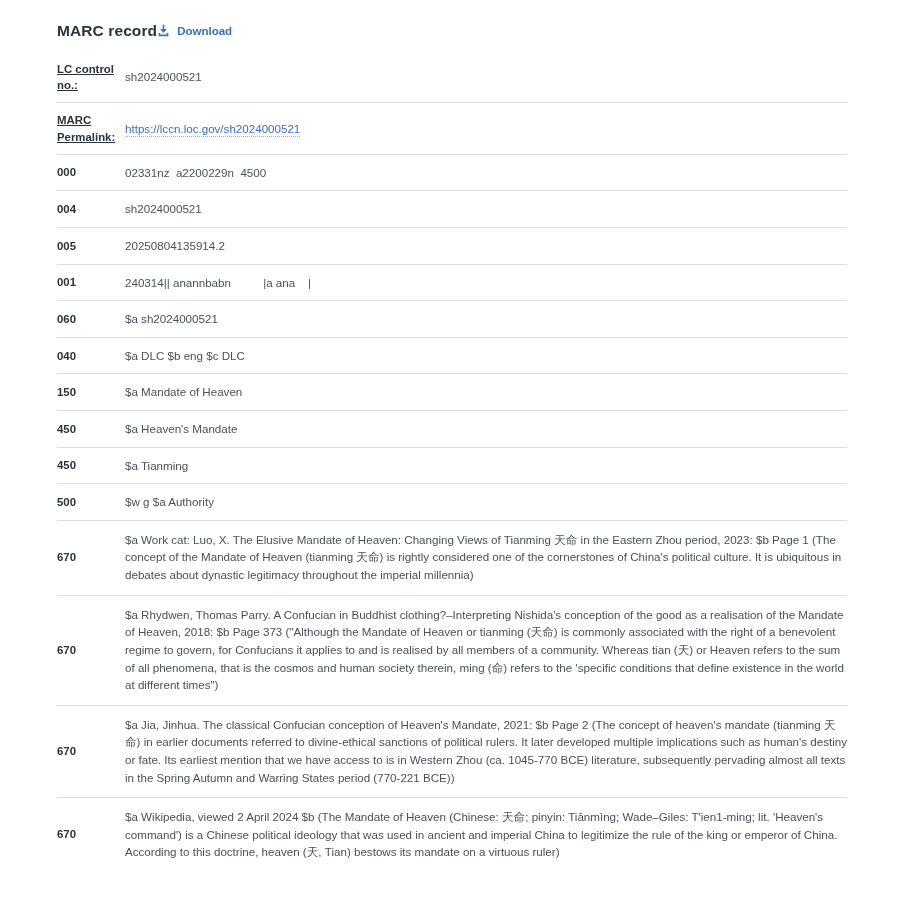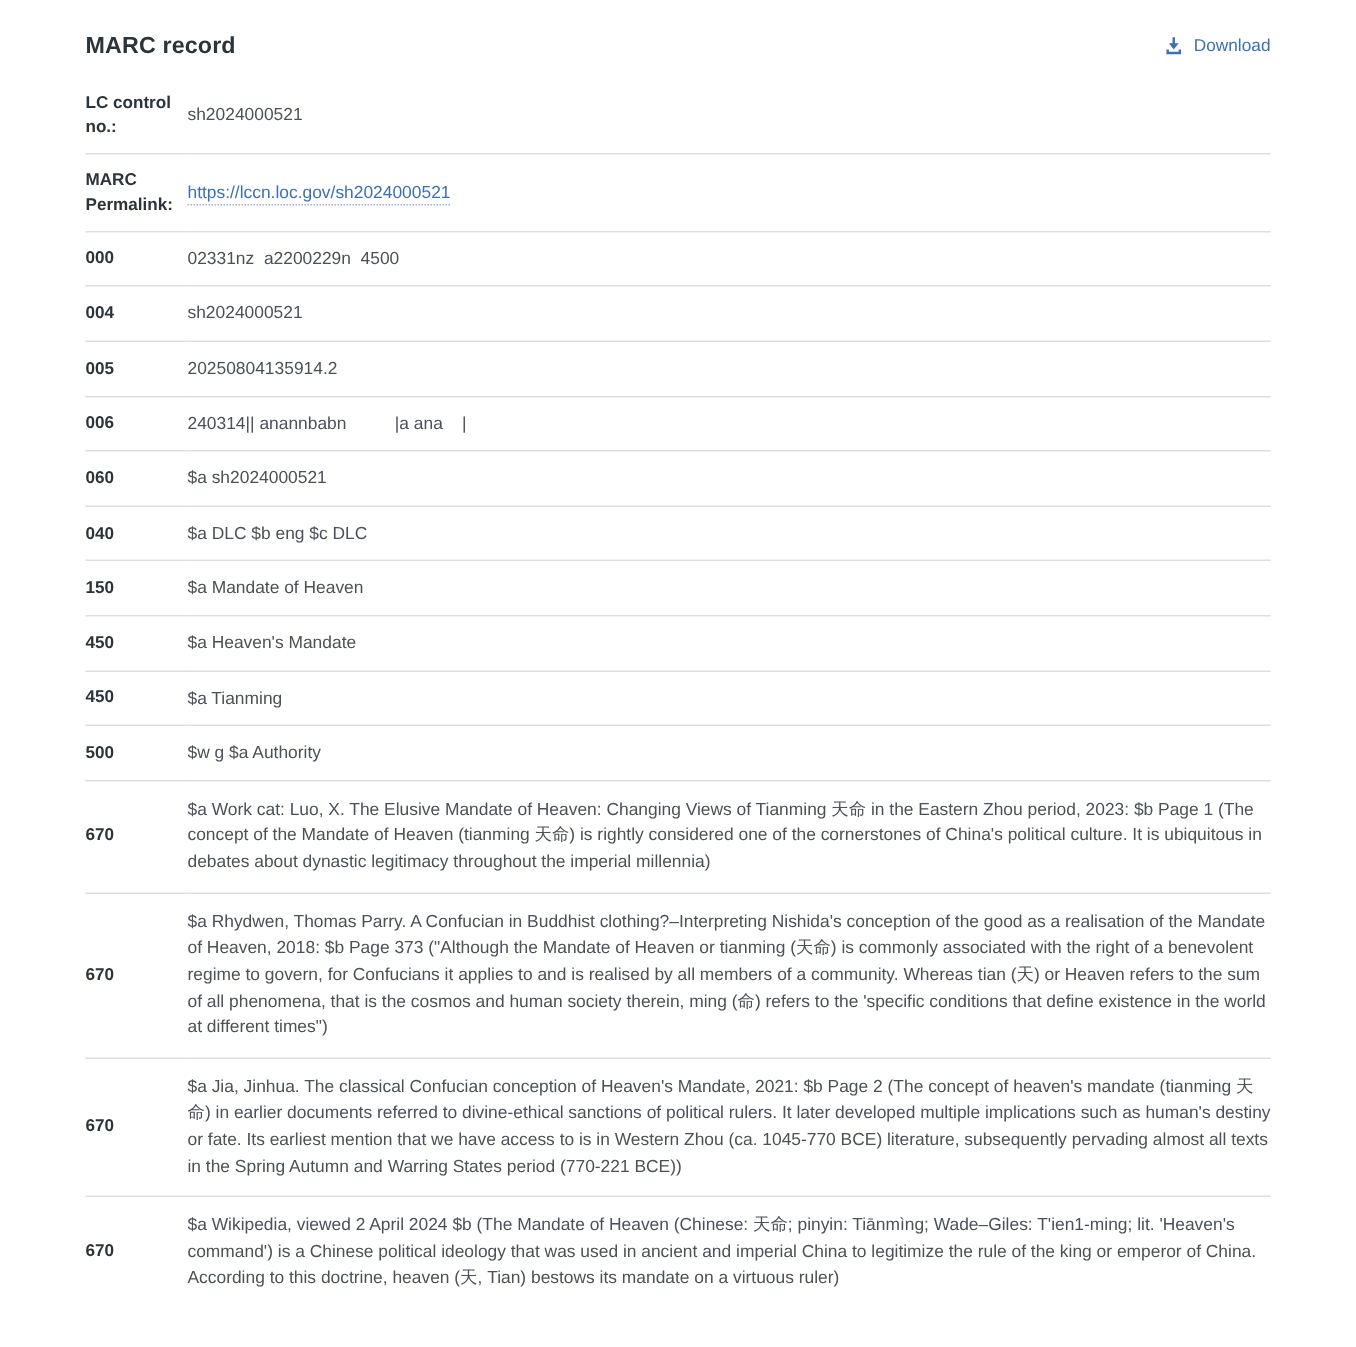--- a/index.html
+++ b/index.html
@@ -15,38 +15,37 @@
     overflow: hidden;
   }
   .page {
     padding: 16px 57px 0 57px;
     box-sizing: border-box;
     width: 904px;
   }
   .header-row {
     display: flex;
     align-items: flex-start;
-    justify-content: space-between;
     padding-bottom: 2px;
   }
   .page-title {
     font-size: 15.5px;
     font-weight: bold;
     color: #2b333b;
     letter-spacing: 0.1px;
     margin: 0;
     padding-top: 6px;
   }
   .download-link {
     display: inline-flex;
     align-items: center;
     gap: 7px;
     color: #3b6fba;
     font-size: 11.5px;
-    font-weight: normal;
+    font-weight: bold;
     text-decoration: none;
     padding-top: 8px;
     cursor: pointer;
   }
   .download-link svg { display: block; }
 
   table.marc {
     width: 100%;
     border-collapse: collapse;
     margin-top: 10px;
@@ -68,20 +67,21 @@
     vertical-align: middle;
   }
   td.val {
     font-size: 11.6px;
     color: #4a5159;
     line-height: 1.52;
     padding-left: 3px;
   }
   tr.meta td.tag {
     vertical-align: middle;
+    text-decoration: underline;
   }
   tr.meta td.val {
     vertical-align: middle;
   }
   .permalink {
     color: #3b6fba;
     text-decoration: none;
     border-bottom: 1px dotted #9bb3d4;
     padding-bottom: 1px;
   }
@@ -129,21 +129,21 @@
       </tr>
       <tr>
         <td class="tag">004</td>
         <td class="val">sh2024000521</td>
       </tr>
       <tr>
         <td class="tag">005</td>
         <td class="val">20250804135914.2</td>
       </tr>
       <tr>
-        <td class="tag">006</td>
+        <td class="tag">001</td>
         <td class="val fixed-field">240314|| anannbabn          |a ana    |</td>
       </tr>
       <tr>
         <td class="tag">060</td>
         <td class="val">$a sh2024000521</td>
       </tr>
       <tr>
         <td class="tag">040</td>
         <td class="val">$a DLC $b eng $c DLC</td>
       </tr>

